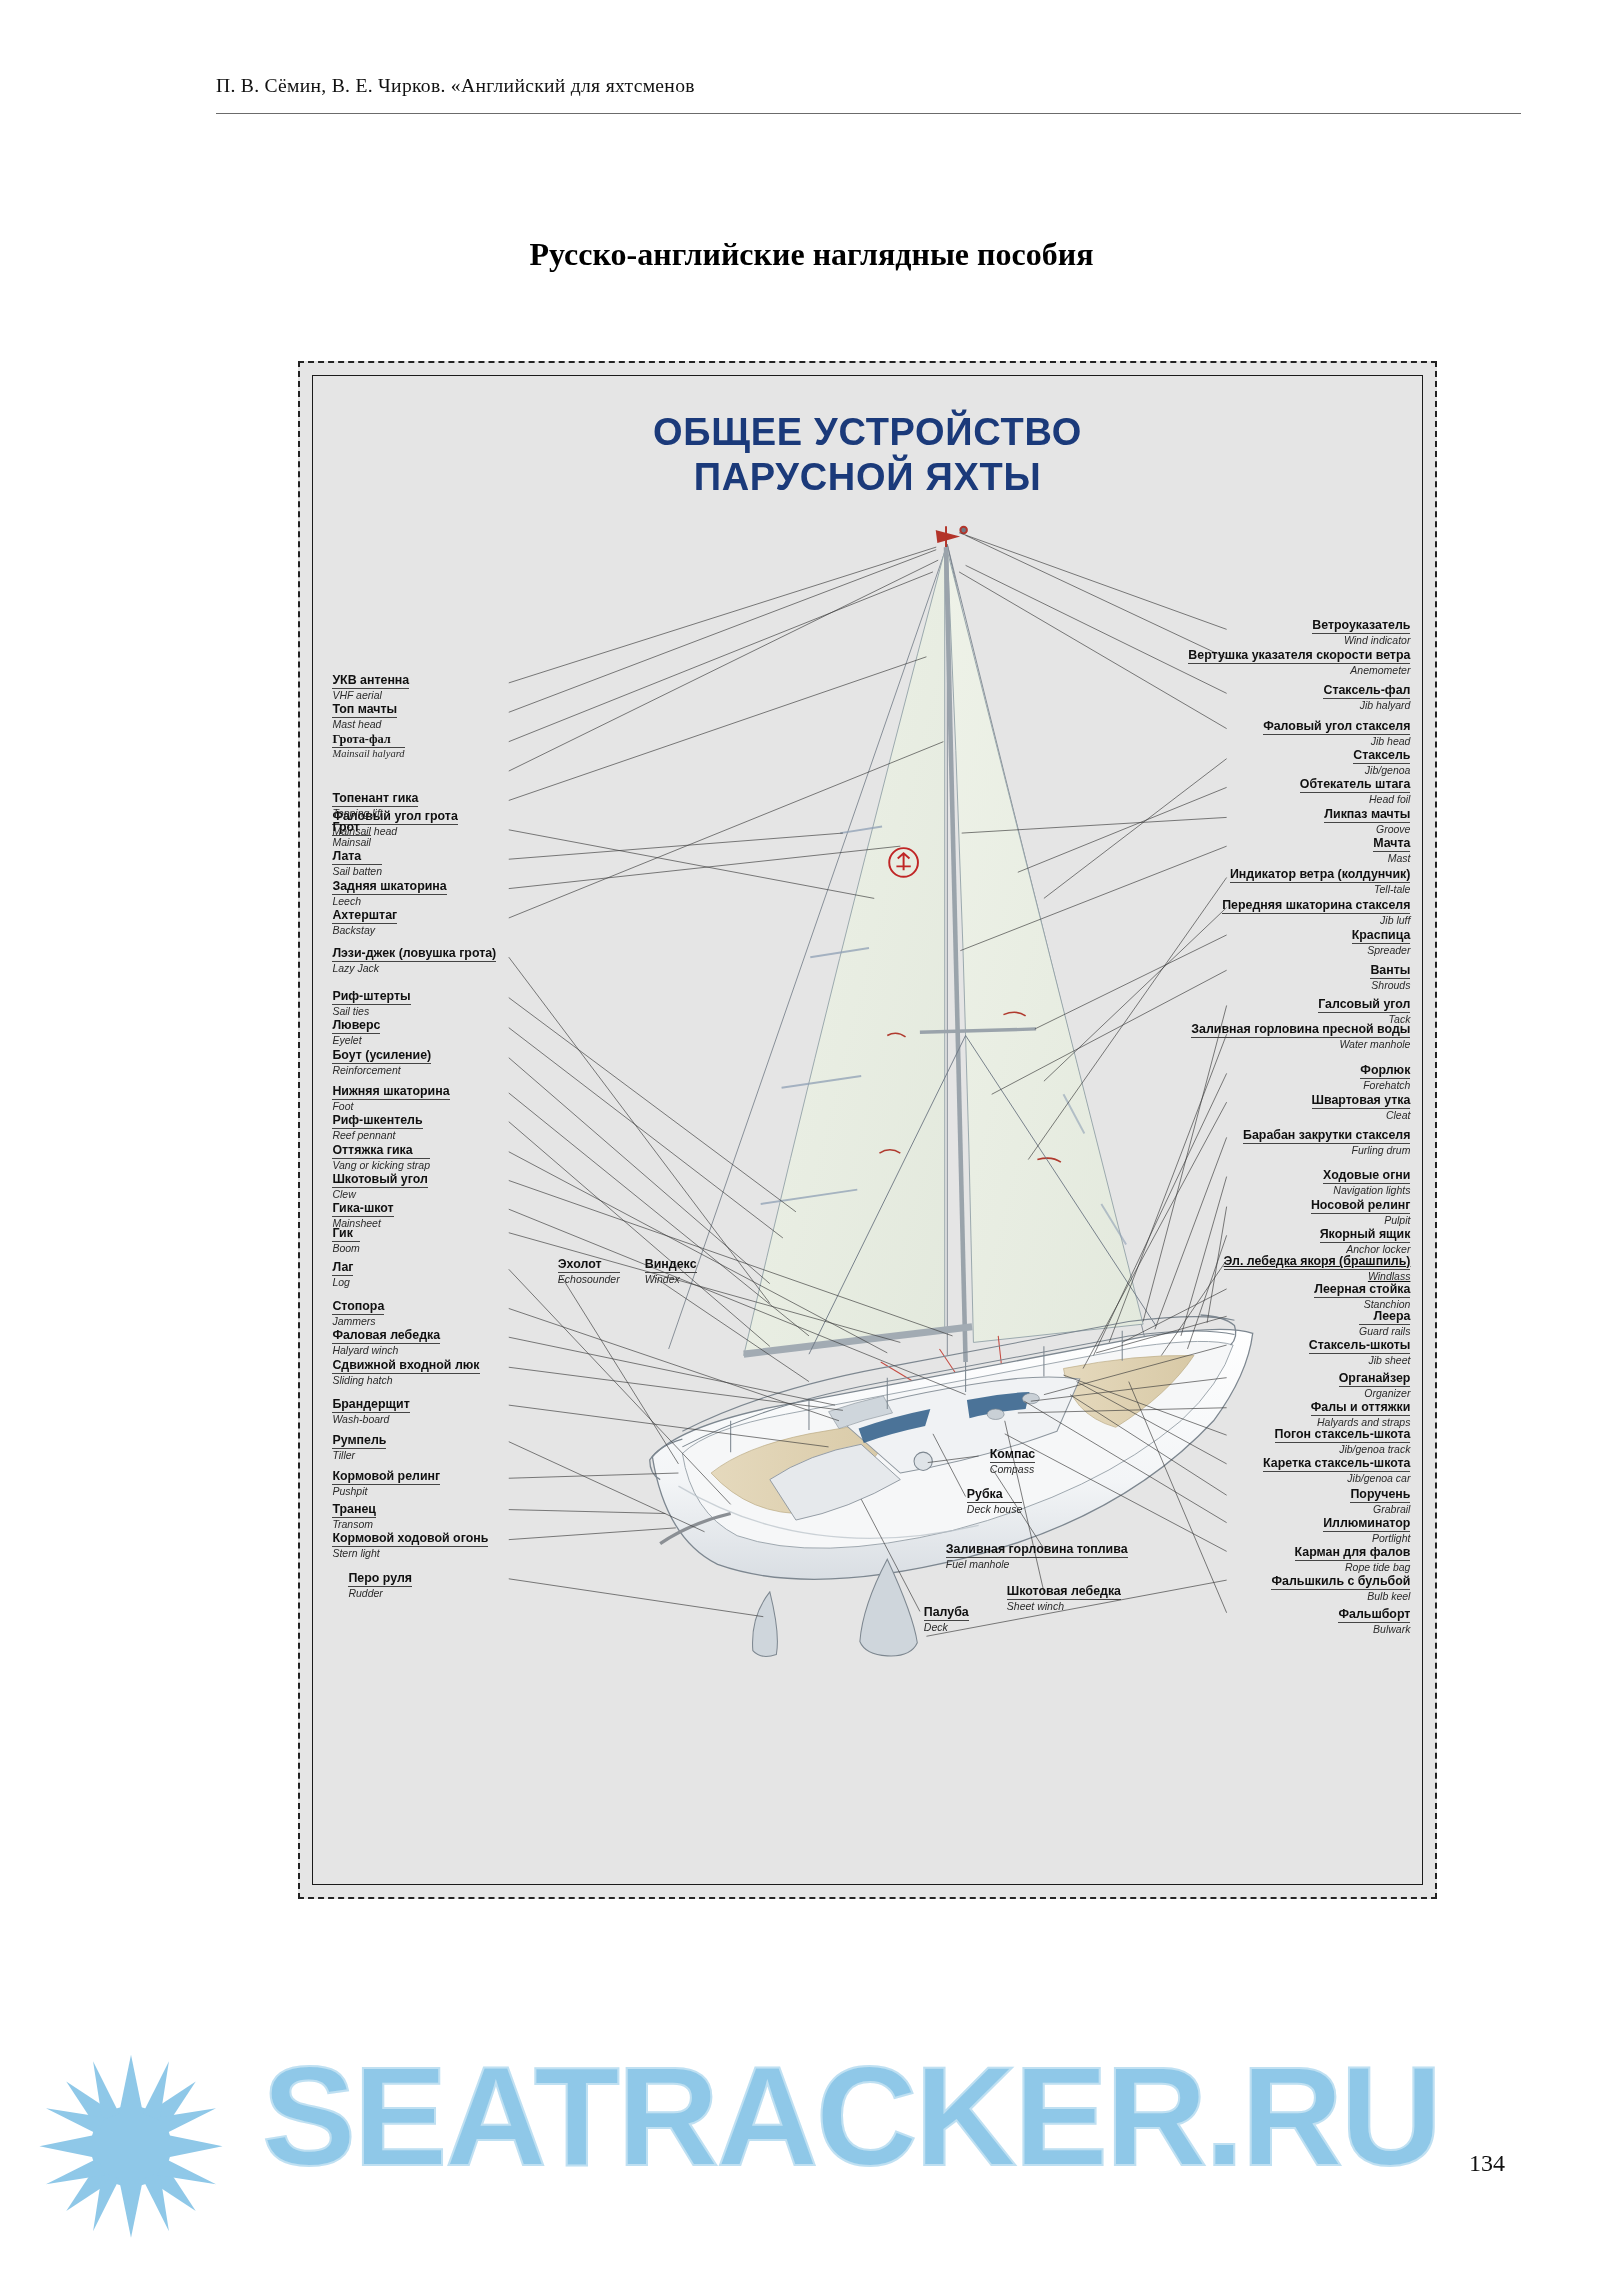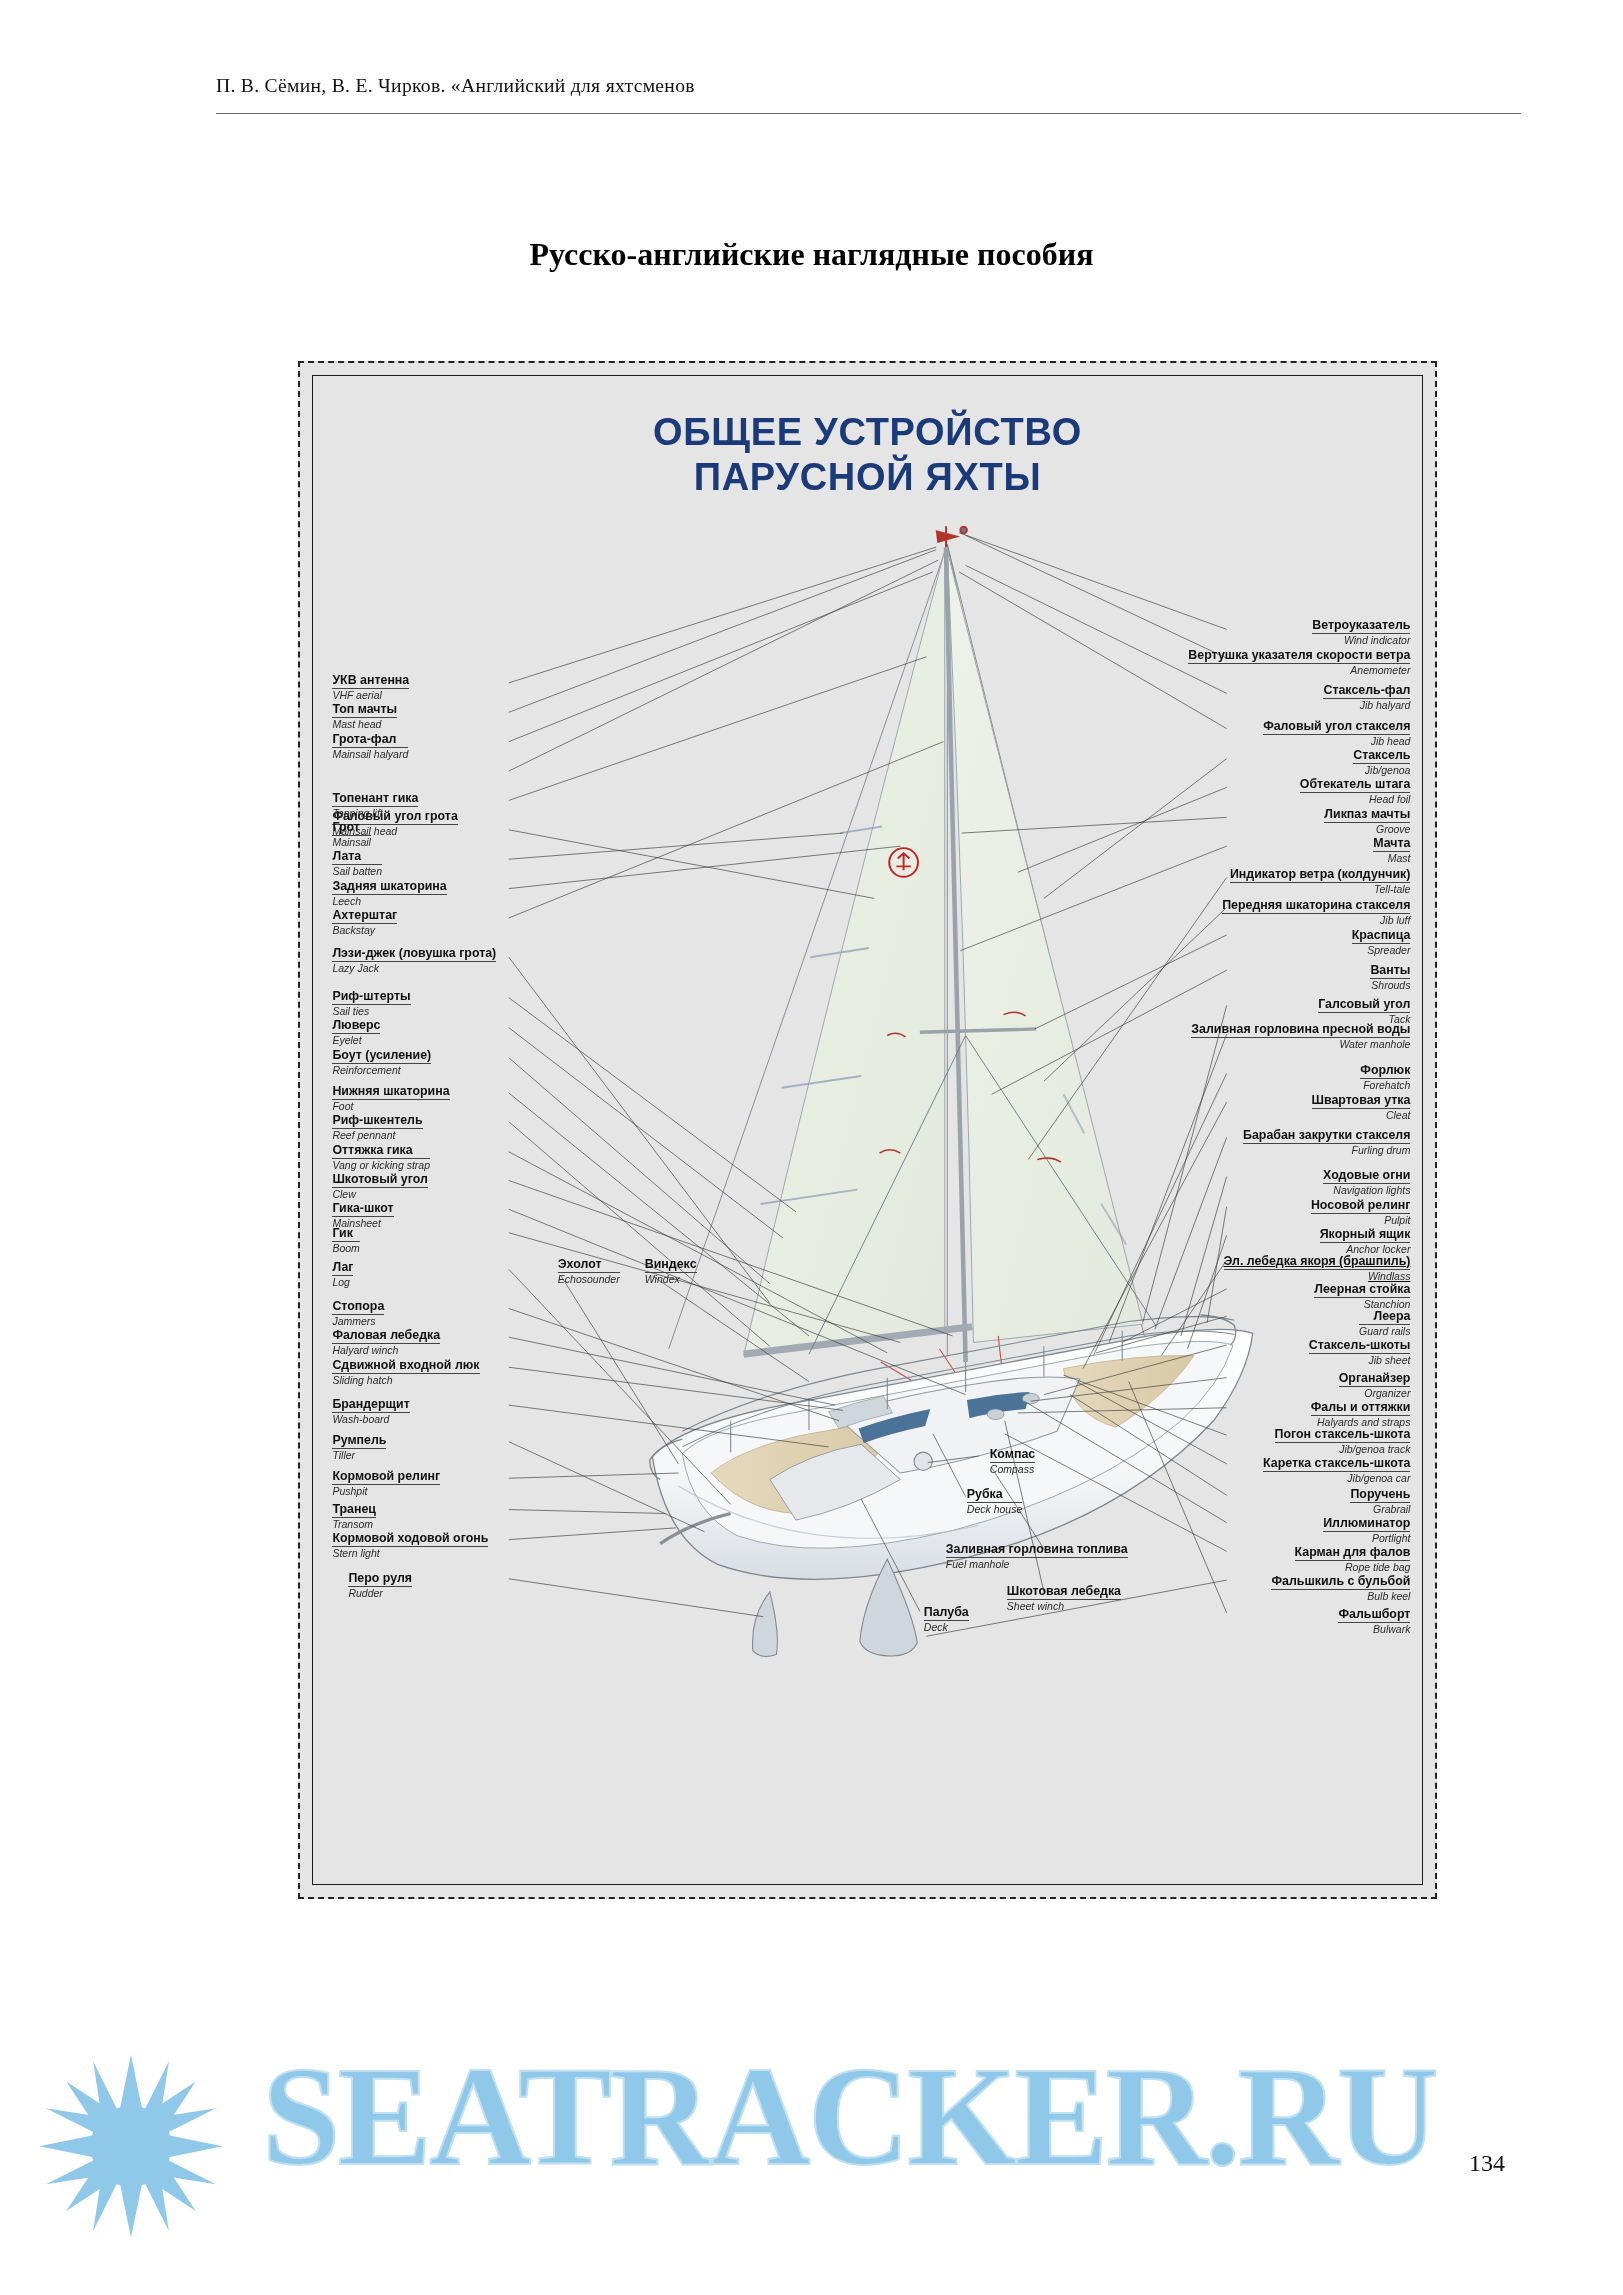--- a/index.html
+++ b/index.html
@@ -127,21 +127,21 @@
     position: absolute;
     left: 13px;
     top: 2022px;
     width: 1597px;
     height: 255px;
   }
   .logo-text {
     position: absolute;
     left: 249px;
     top: 13px;
-    font-family: Liberation Serif, serif;
+    font-family: Liberation Sans, sans-serif;
     font-weight: bold;
     font-size: 141px;
     letter-spacing: -2.6px;
     color: #8fc8e8;
     -webkit-text-stroke: 2px #bfe0f2;
   }
   .page-number {
     position: absolute;
     left: 1469px;
     top: 2150px;
@@ -380,21 +380,21 @@
 
     <div>
       <div class="label" style="left:19.6px; top:298px;">
         <span class="ru">УКВ антенна</span>
         <span class="en">VHF aerial</span>
       </div>
       <div class="label" style="left:19.6px; top:327px;">
         <span class="ru">Топ мачты</span>
         <span class="en">Mast head</span>
       </div>
-      <div class="label" style="left:19.6px; top:357px;">
+      <div class="label" style="left:19.6px; top:357px;font-family:Liberation Serif, serif;">
         <span class="ru">Грота-фал</span>
         <span class="en">Mainsail halyard</span>
       </div>
       <div class="label" style="left:19.6px; top:386px;margin-top:48px;">
         <span class="ru">Фаловый угол грота</span>
         <span class="en">Mainsail head</span>
       </div>
       <div class="label" style="left:19.6px; top:416px;">
         <span class="ru">Топенант гика</span>
         <span class="en">Topping lift</span>

